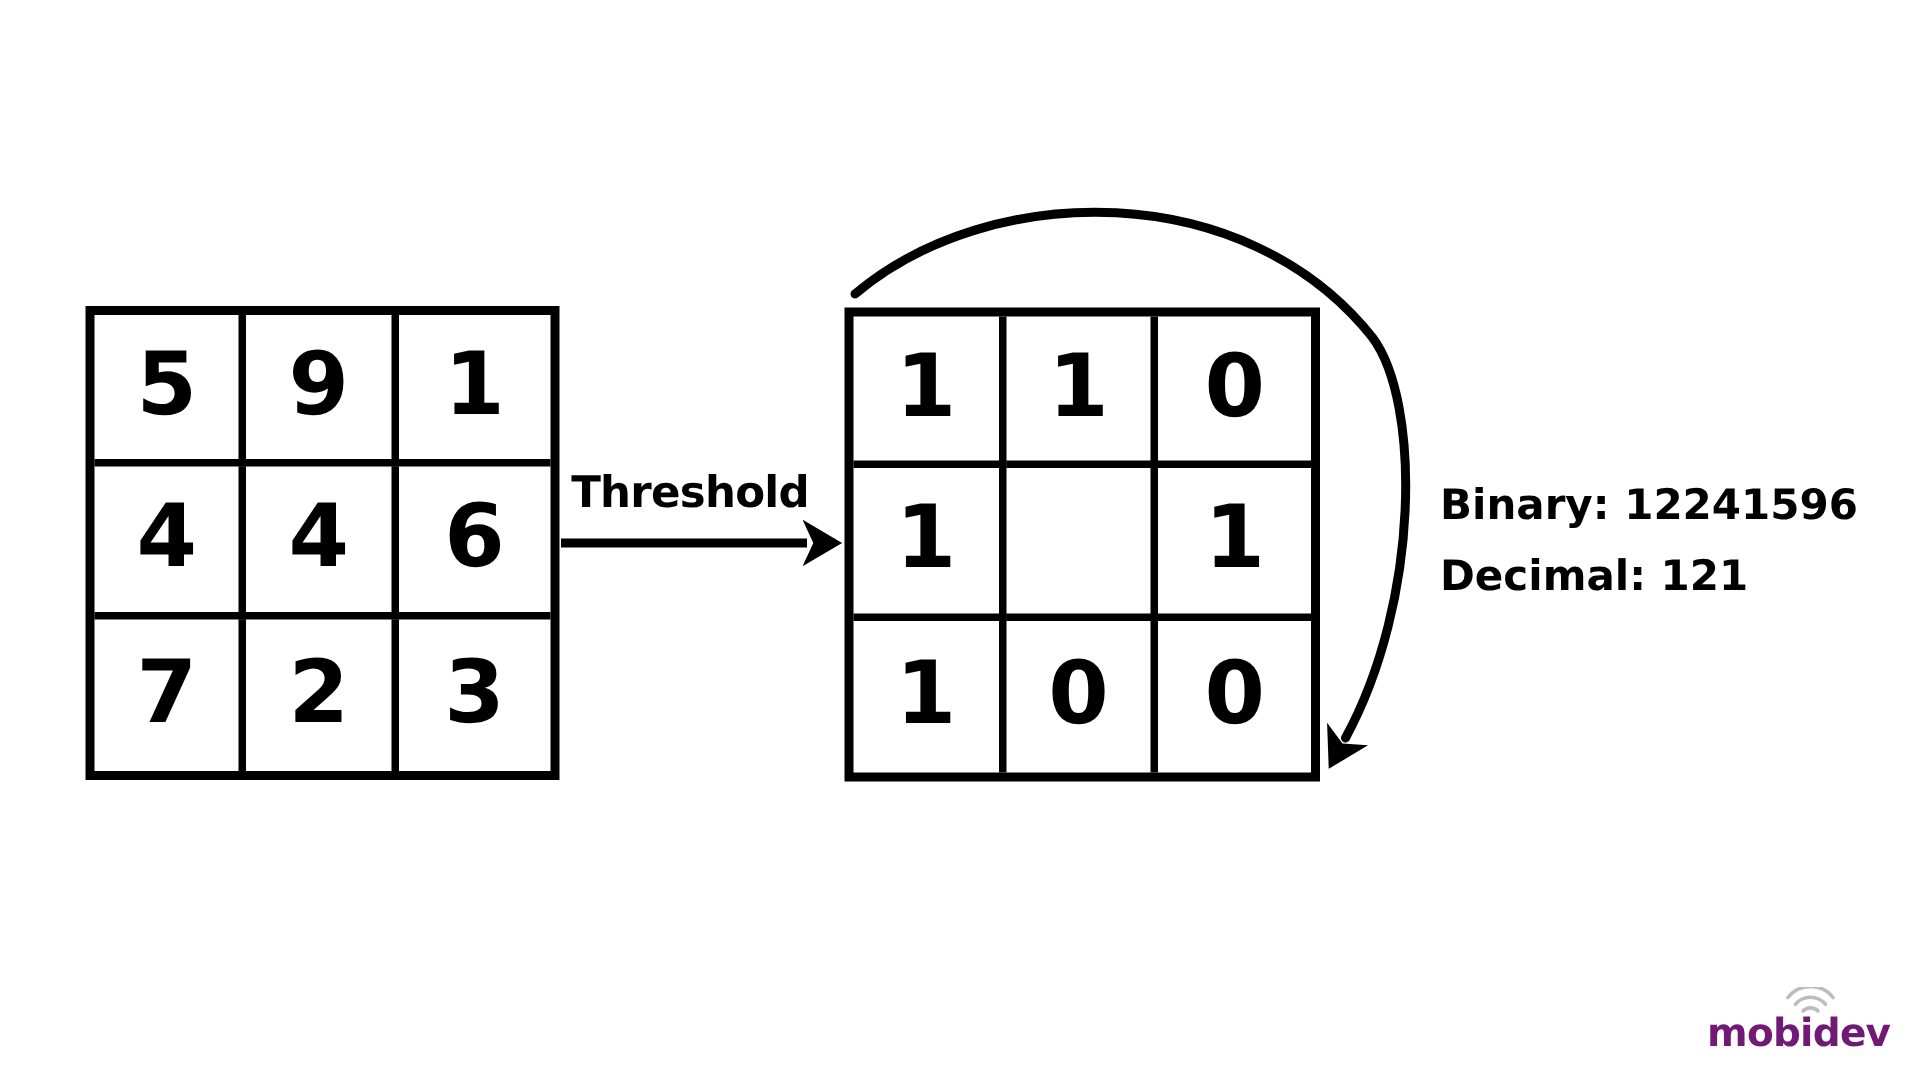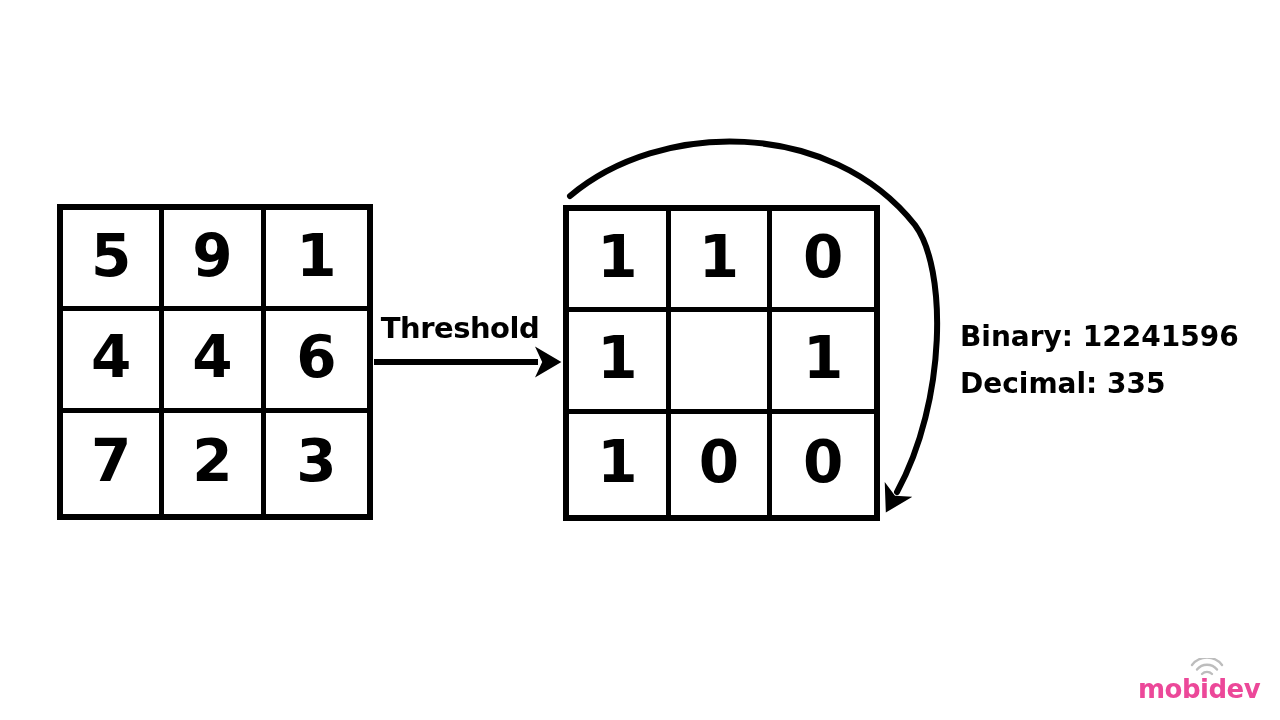--- a/index.html
+++ b/index.html
@@ -98,21 +98,21 @@
     width: 132px;
     height: 50px;
   }
   .logo .wordmark {
     position: absolute;
     left: 0;
     top: 18px;
     font-size: 26px;
     font-weight: 700;
     letter-spacing: -0.5px;
-    color: #ec4899;
+    color: #701a75;
     line-height: 1;
   }
   .logo svg.signal {
     position: absolute;
     left: 50px;
     top: 0px;
     width: 38px;
     height: 18px;
   }
 </style>
@@ -154,21 +154,21 @@
 
     <line x1="374" y1="362" x2="538" y2="362" stroke="#000000" stroke-width="6" marker-end="url(#ah)"></line>
 
     <path d="M570,196 C660,120 830,118 915,225 C947,268 947,400 897,492" fill="none" stroke="#000000" stroke-width="6" stroke-linecap="round" marker-end="url(#ah)"></path>
   </svg>
 
   <div class="threshold-label">Threshold</div>
 
   <div class="result-text">
     <div>Binary: 12241596</div>
-    <div>Decimal: 335</div>
+    <div>Decimal: 121</div>
   </div>
 
   <div class="logo">
     <svg class="signal" viewBox="0 0 38 18">
       <path d="M14,16 A7,7 0 0 1 24,16" fill="none" stroke="#bdbdbd" stroke-width="2.4" stroke-linecap="round"></path>
       <path d="M9,11.5 A13,13 0 0 1 29,11.5" fill="none" stroke="#bdbdbd" stroke-width="2.4" stroke-linecap="round"></path>
       <path d="M4,7 A19,19 0 0 1 34,7" fill="none" stroke="#bdbdbd" stroke-width="2.4" stroke-linecap="round"></path>
     </svg>
     <div class="wordmark">mobidev</div>
   </div>

